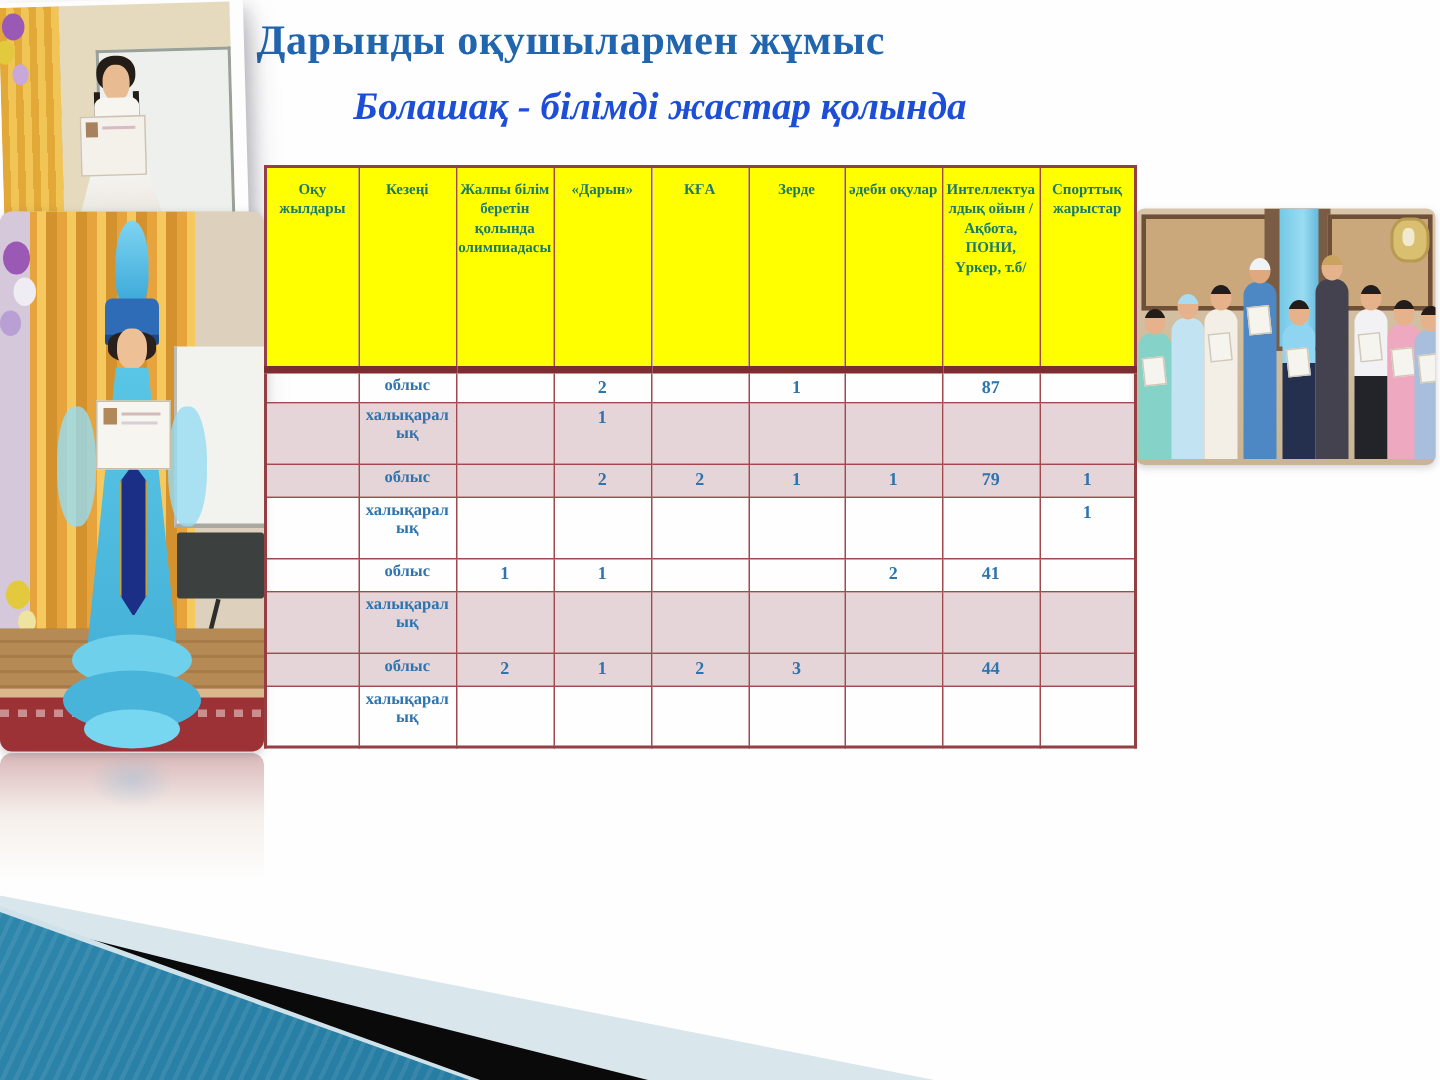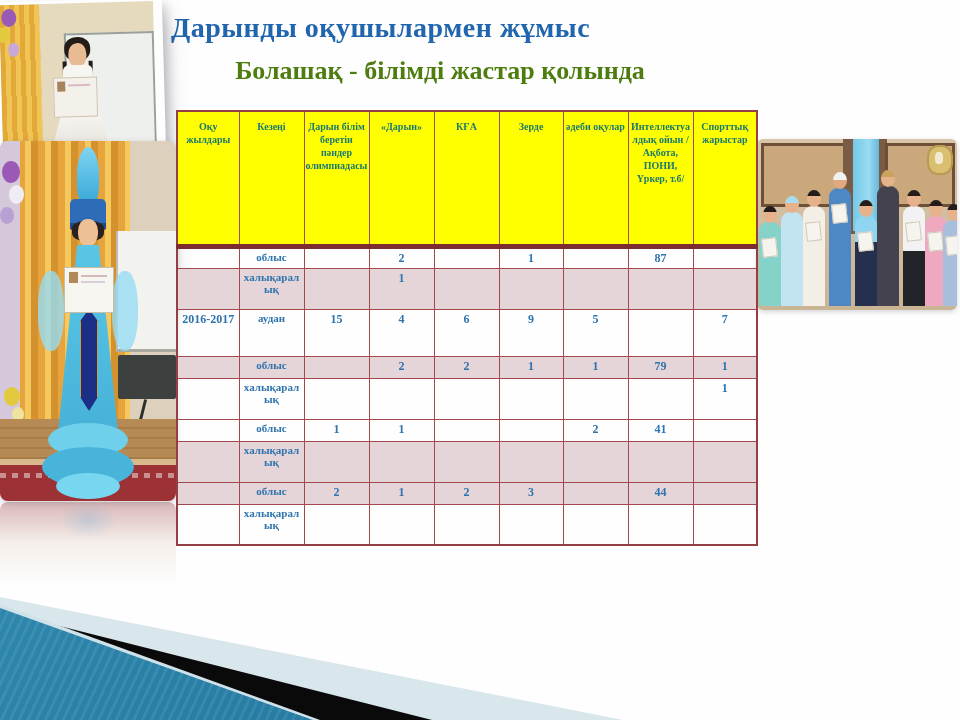--- a/index.html
+++ b/index.html
@@ -3,21 +3,21 @@
 <meta charset="utf-8">
 <style>
   html,body{margin:0;padding:0;background:#ffffff;}
   .stage{position:relative;width:960px;height:720px;background:#fefefe;overflow:hidden;
          font-family:"Liberation Serif",serif;}
 
   
   .title{position:absolute;top:12px;left:0;width:761px;text-align:center;
          font-size:28px;font-weight:bold;color:#2065ae;letter-spacing:.5px;}
   .subtitle{position:absolute;top:56px;left:0;width:880px;text-align:center;
-         font-size:26px;font-weight:bold;color:#4d7c0f;}
+         font-size:26px;font-weight:bold;font-style:italic;color:#1d4ed8;}
 
   
   .tri{position:absolute;inset:0;pointer-events:none;}
   .tri-pale {background:#d9e6ec;clip-path:polygon(0 597px,623px 720px,0 720px);z-index:1;}
   .tri-black{background:#0a0a0a;clip-path:polygon(0 611px,432px 720px,0 720px);z-index:2;}
   .tri-edge {background:#cfe2ea;clip-path:polygon(0 604px,320px 720px,0 720px);z-index:3;}
   .tri-teal {background:
       repeating-linear-gradient(115deg,rgba(255,255,255,.08) 0 3px,rgba(255,255,255,0) 3px 8px),
       linear-gradient(135deg,#3e99bb 0%,#2a82a8 45%,#1d6e95 100%);
       clip-path:polygon(0 608px,313px 720px,0 720px);z-index:4;}
@@ -292,21 +292,21 @@
           <col style="width:65px">
           <col style="width:64px">
         <col style="width:65px">
           <col style="width:65px">
           <col style="width:64px">
       </colgroup>
       <thead>
           <tr id="thead-row">
             <th>Оқу жылдары</th>
             <th>Кезеңі</th>
-            <th>Дарын білім беретін пәндер олимпиадасы</th>
+            <th>Жалпы білім беретін қолында олимпиадасы</th>
             <th>«Дарын»</th>
             <th>КҒА</th>
             <th>Зерде</th>
             <th>әдеби оқулар</th>
             <th>Интеллектуалдық ойын /Ақбота, ПОНИ, Үркер, т.б/</th>
             <th>Спорттық жарыстар</th>
           </tr>
         </thead>
       <tbody id="table-body">
           <tr class="white k1">
@@ -324,31 +324,20 @@
             <td class="year-cell"></td>
             <td class="stage-cell">халықаралық</td>
             <td class="value-cell"></td>
             <td class="value-cell">1</td>
             <td class="value-cell"></td>
             <td class="value-cell"></td>
             <td class="value-cell"></td>
             <td class="value-cell"></td>
             <td class="value-cell"></td>
           </tr>
-          <tr class="white k0">
-            <td class="year-cell">2016-2017</td>
-            <td class="stage-cell">аудан</td>
-            <td class="value-cell">15</td>
-            <td class="value-cell">4</td>
-            <td class="value-cell">6</td>
-            <td class="value-cell">9</td>
-            <td class="value-cell">5</td>
-            <td class="value-cell"></td>
-            <td class="value-cell">7</td>
-          </tr>
           <tr class="pink k1">
             <td class="year-cell"></td>
             <td class="stage-cell">облыс</td>
             <td class="value-cell"></td>
             <td class="value-cell">2</td>
             <td class="value-cell">2</td>
             <td class="value-cell">1</td>
             <td class="value-cell">1</td>
             <td class="value-cell">79</td>
             <td class="value-cell">1</td>

